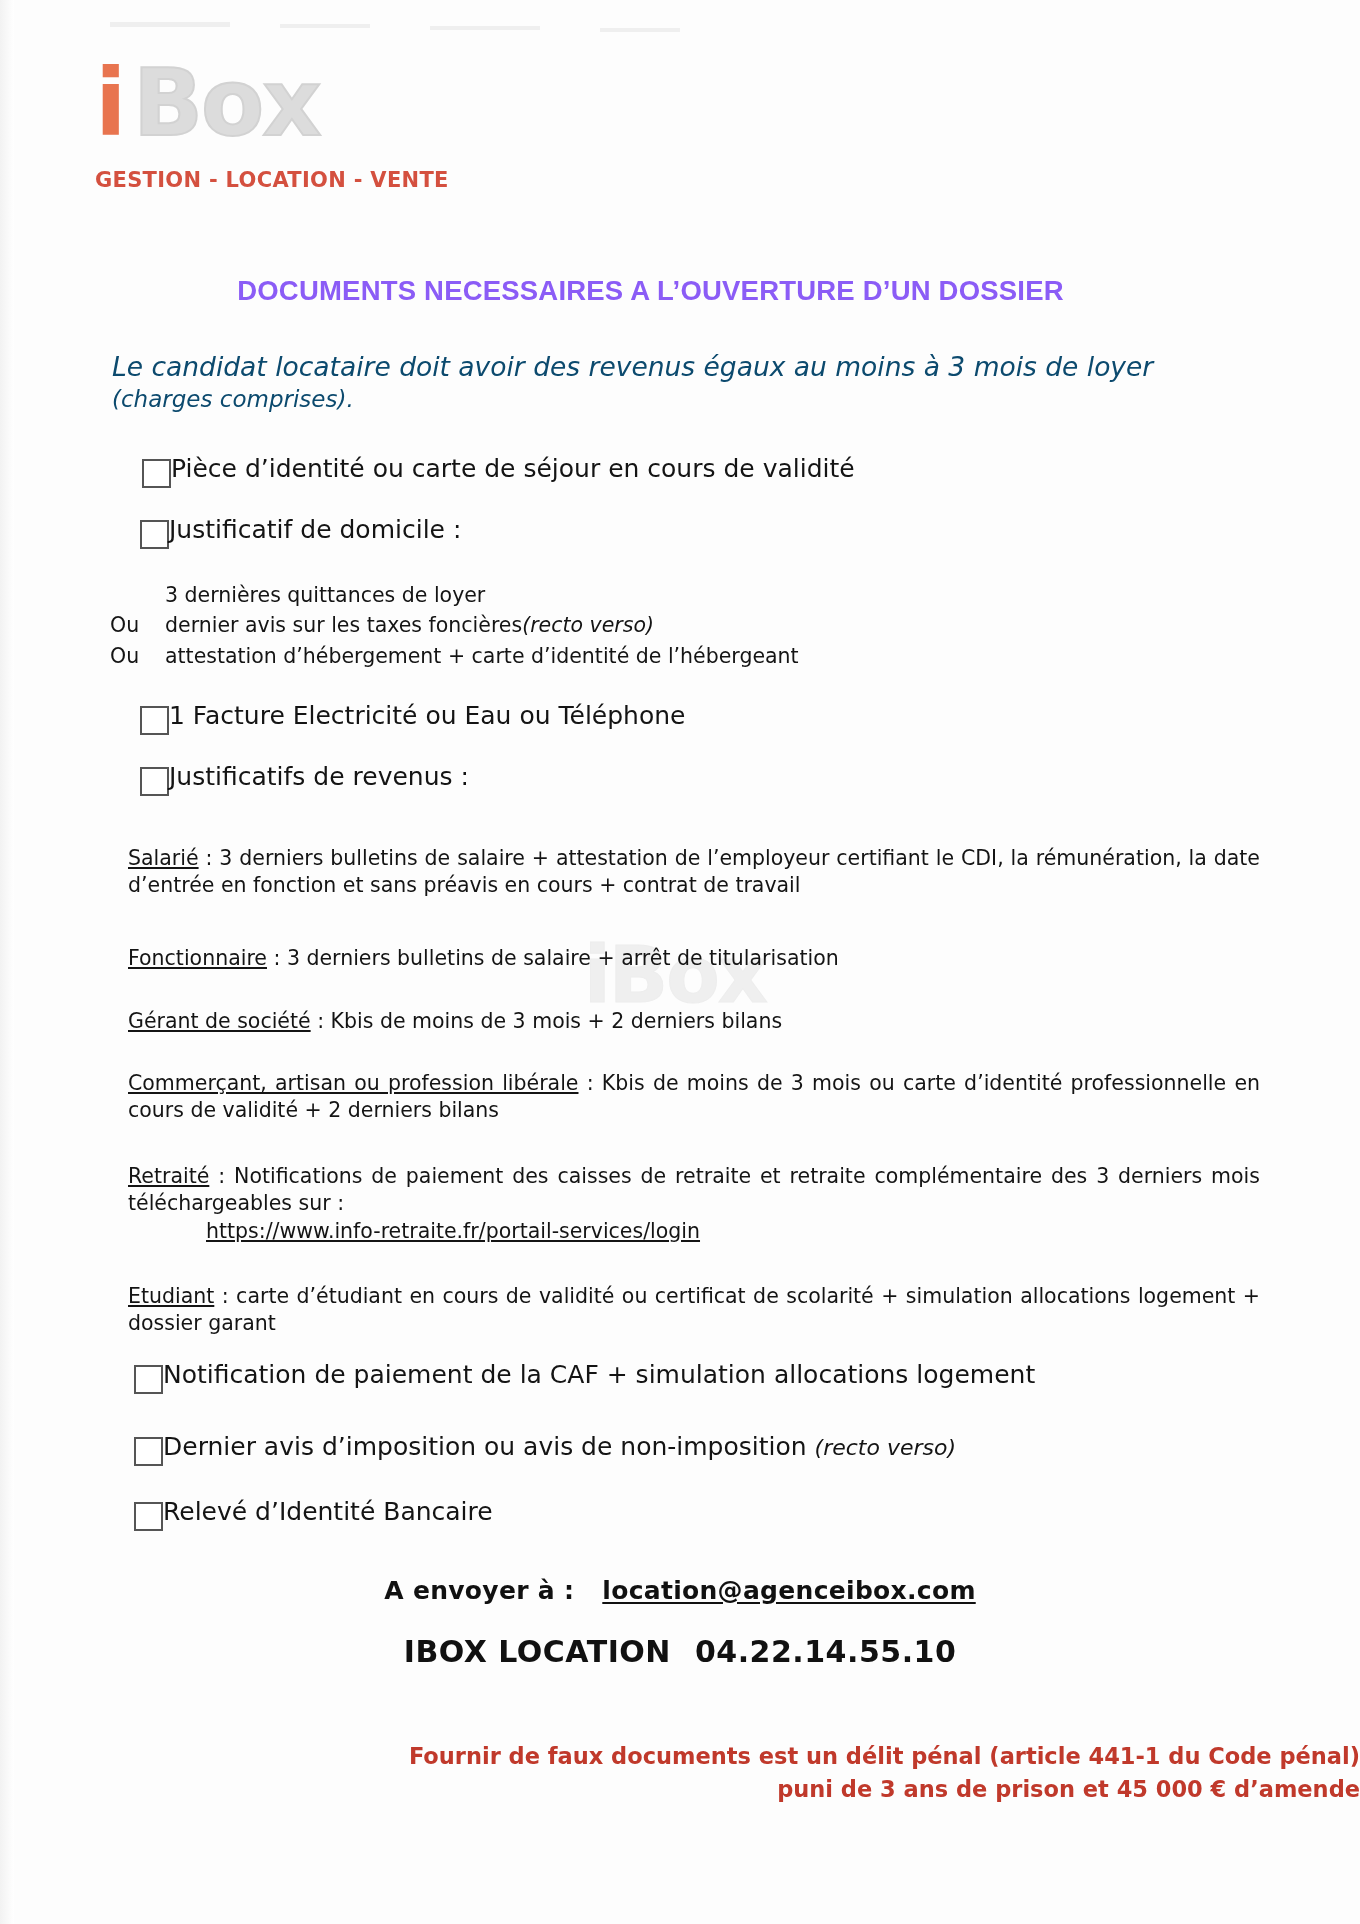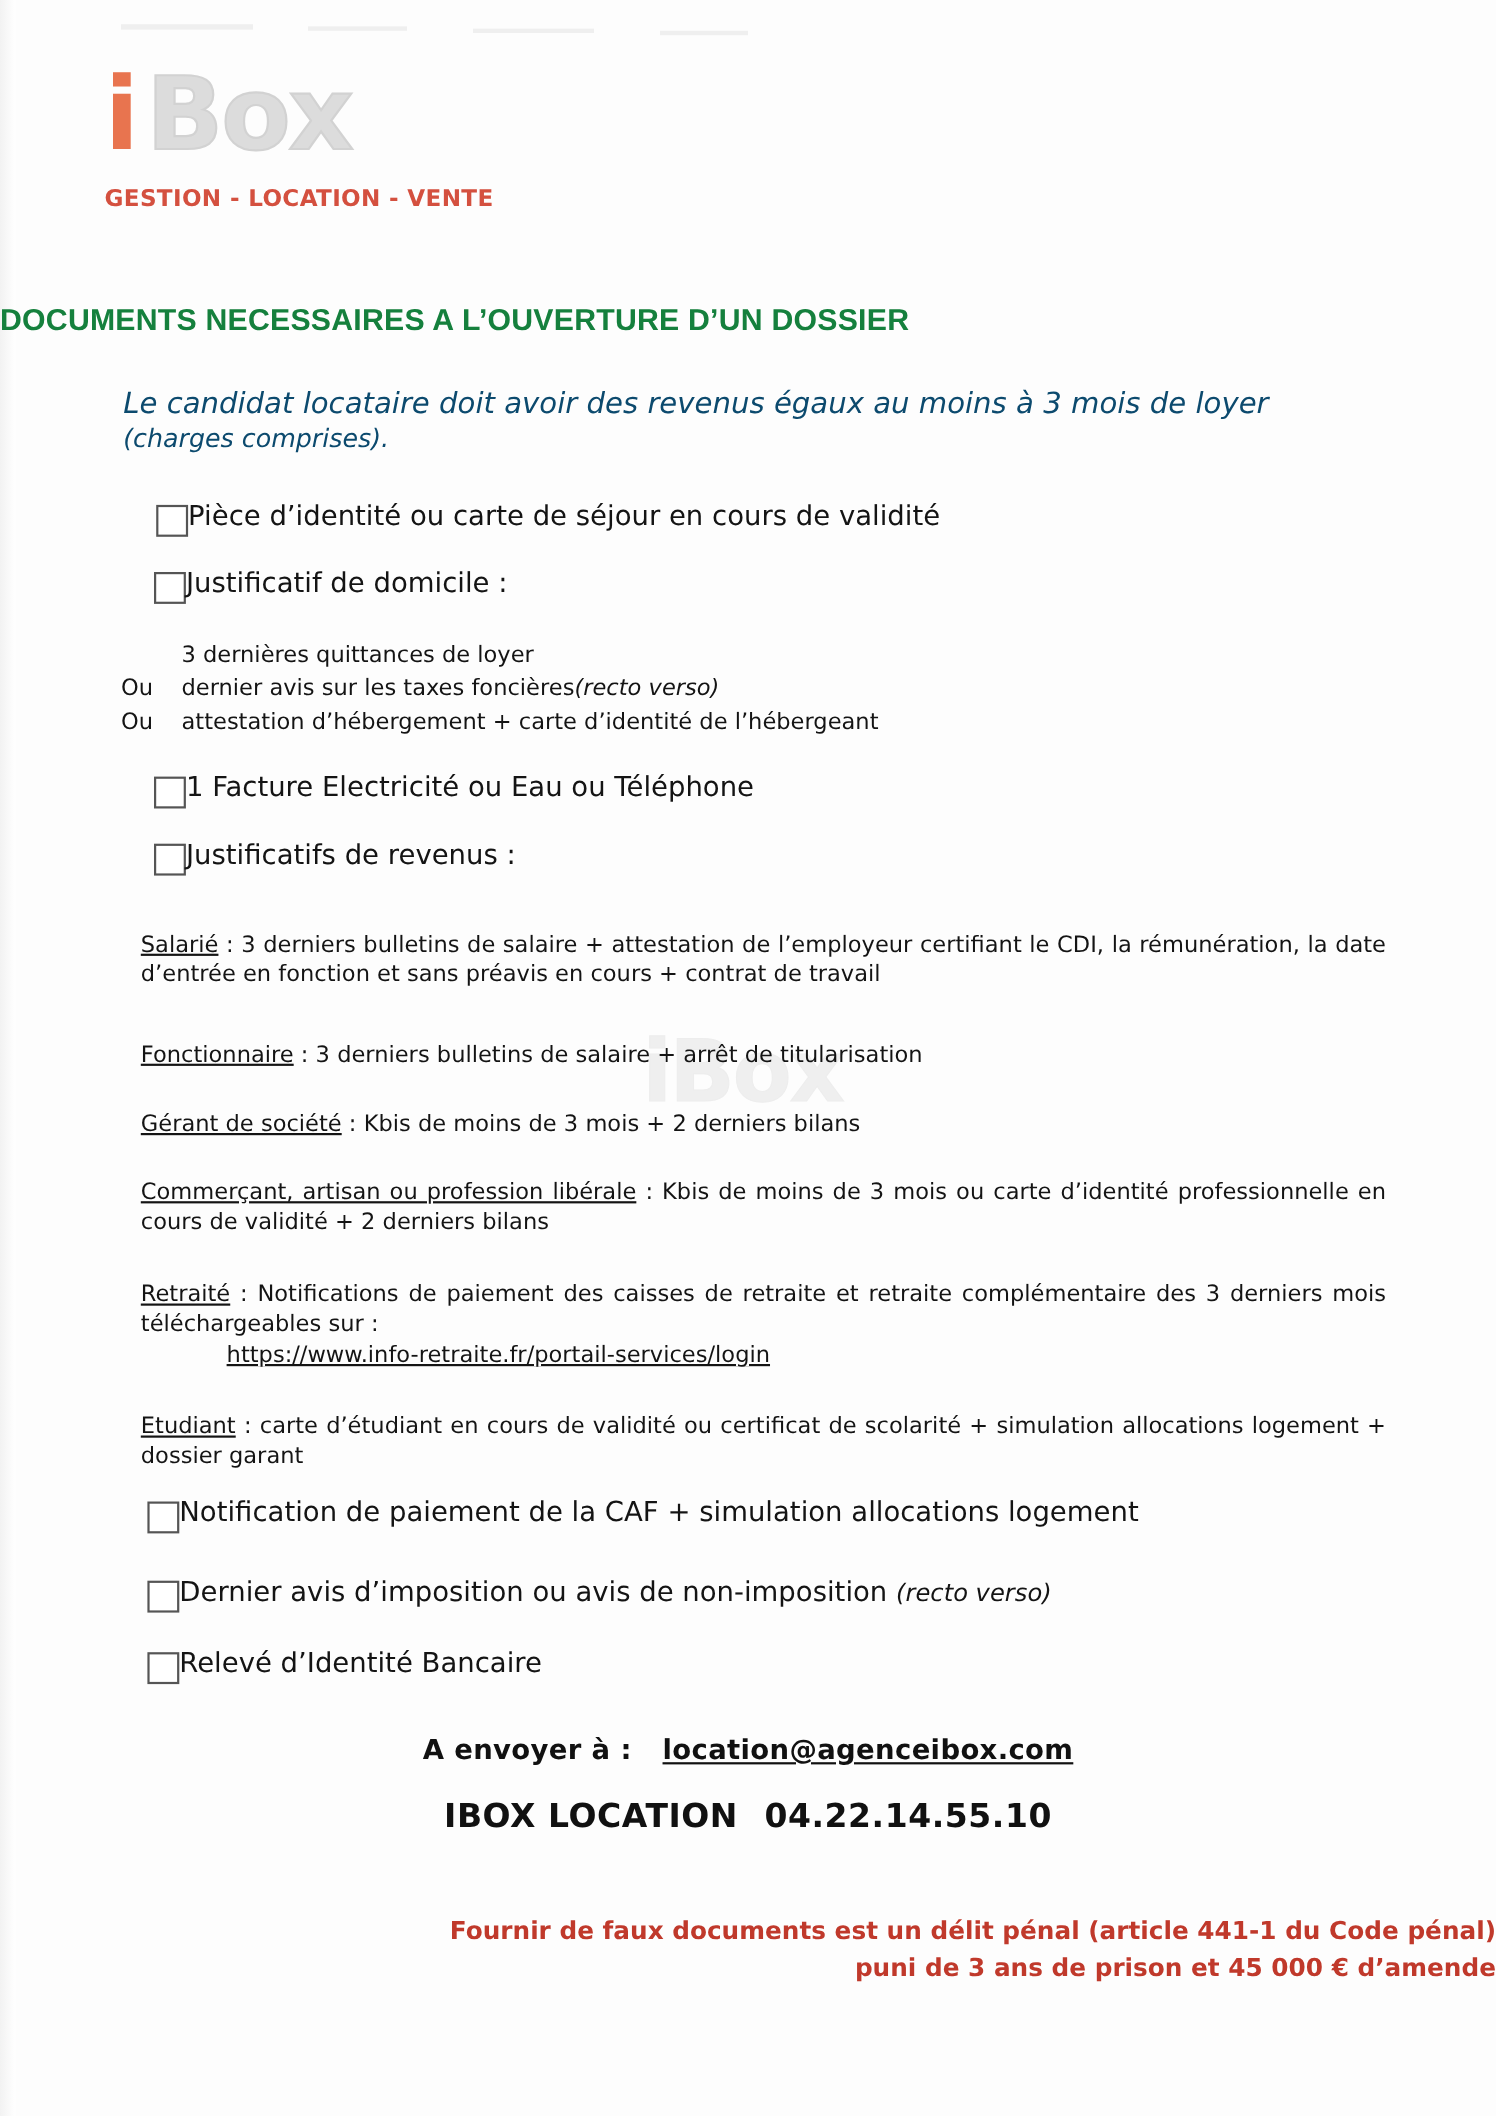--- a/index.html
+++ b/index.html
@@ -94,26 +94,26 @@
     -webkit-text-stroke: 1px #ededed;
     pointer-events: none;
   }
 
   
   .doc-title {
     position: absolute;
     left: 0;
     top: 275px;
     width: 1301px;
-    text-align: left;
+    text-align: center;
     font-family: "Liberation Sans", sans-serif;
     font-size: 27.5px;
     font-weight: bold;
     letter-spacing: 0.2px;
-    color: #15803d;
+    color: #8b5cf6;
   }
 
   
   .intro {
     position: absolute;
     left: 112px;
     top: 350px;
     width: 1160px;
     font-style: italic;
     color: #0c4a6e;

